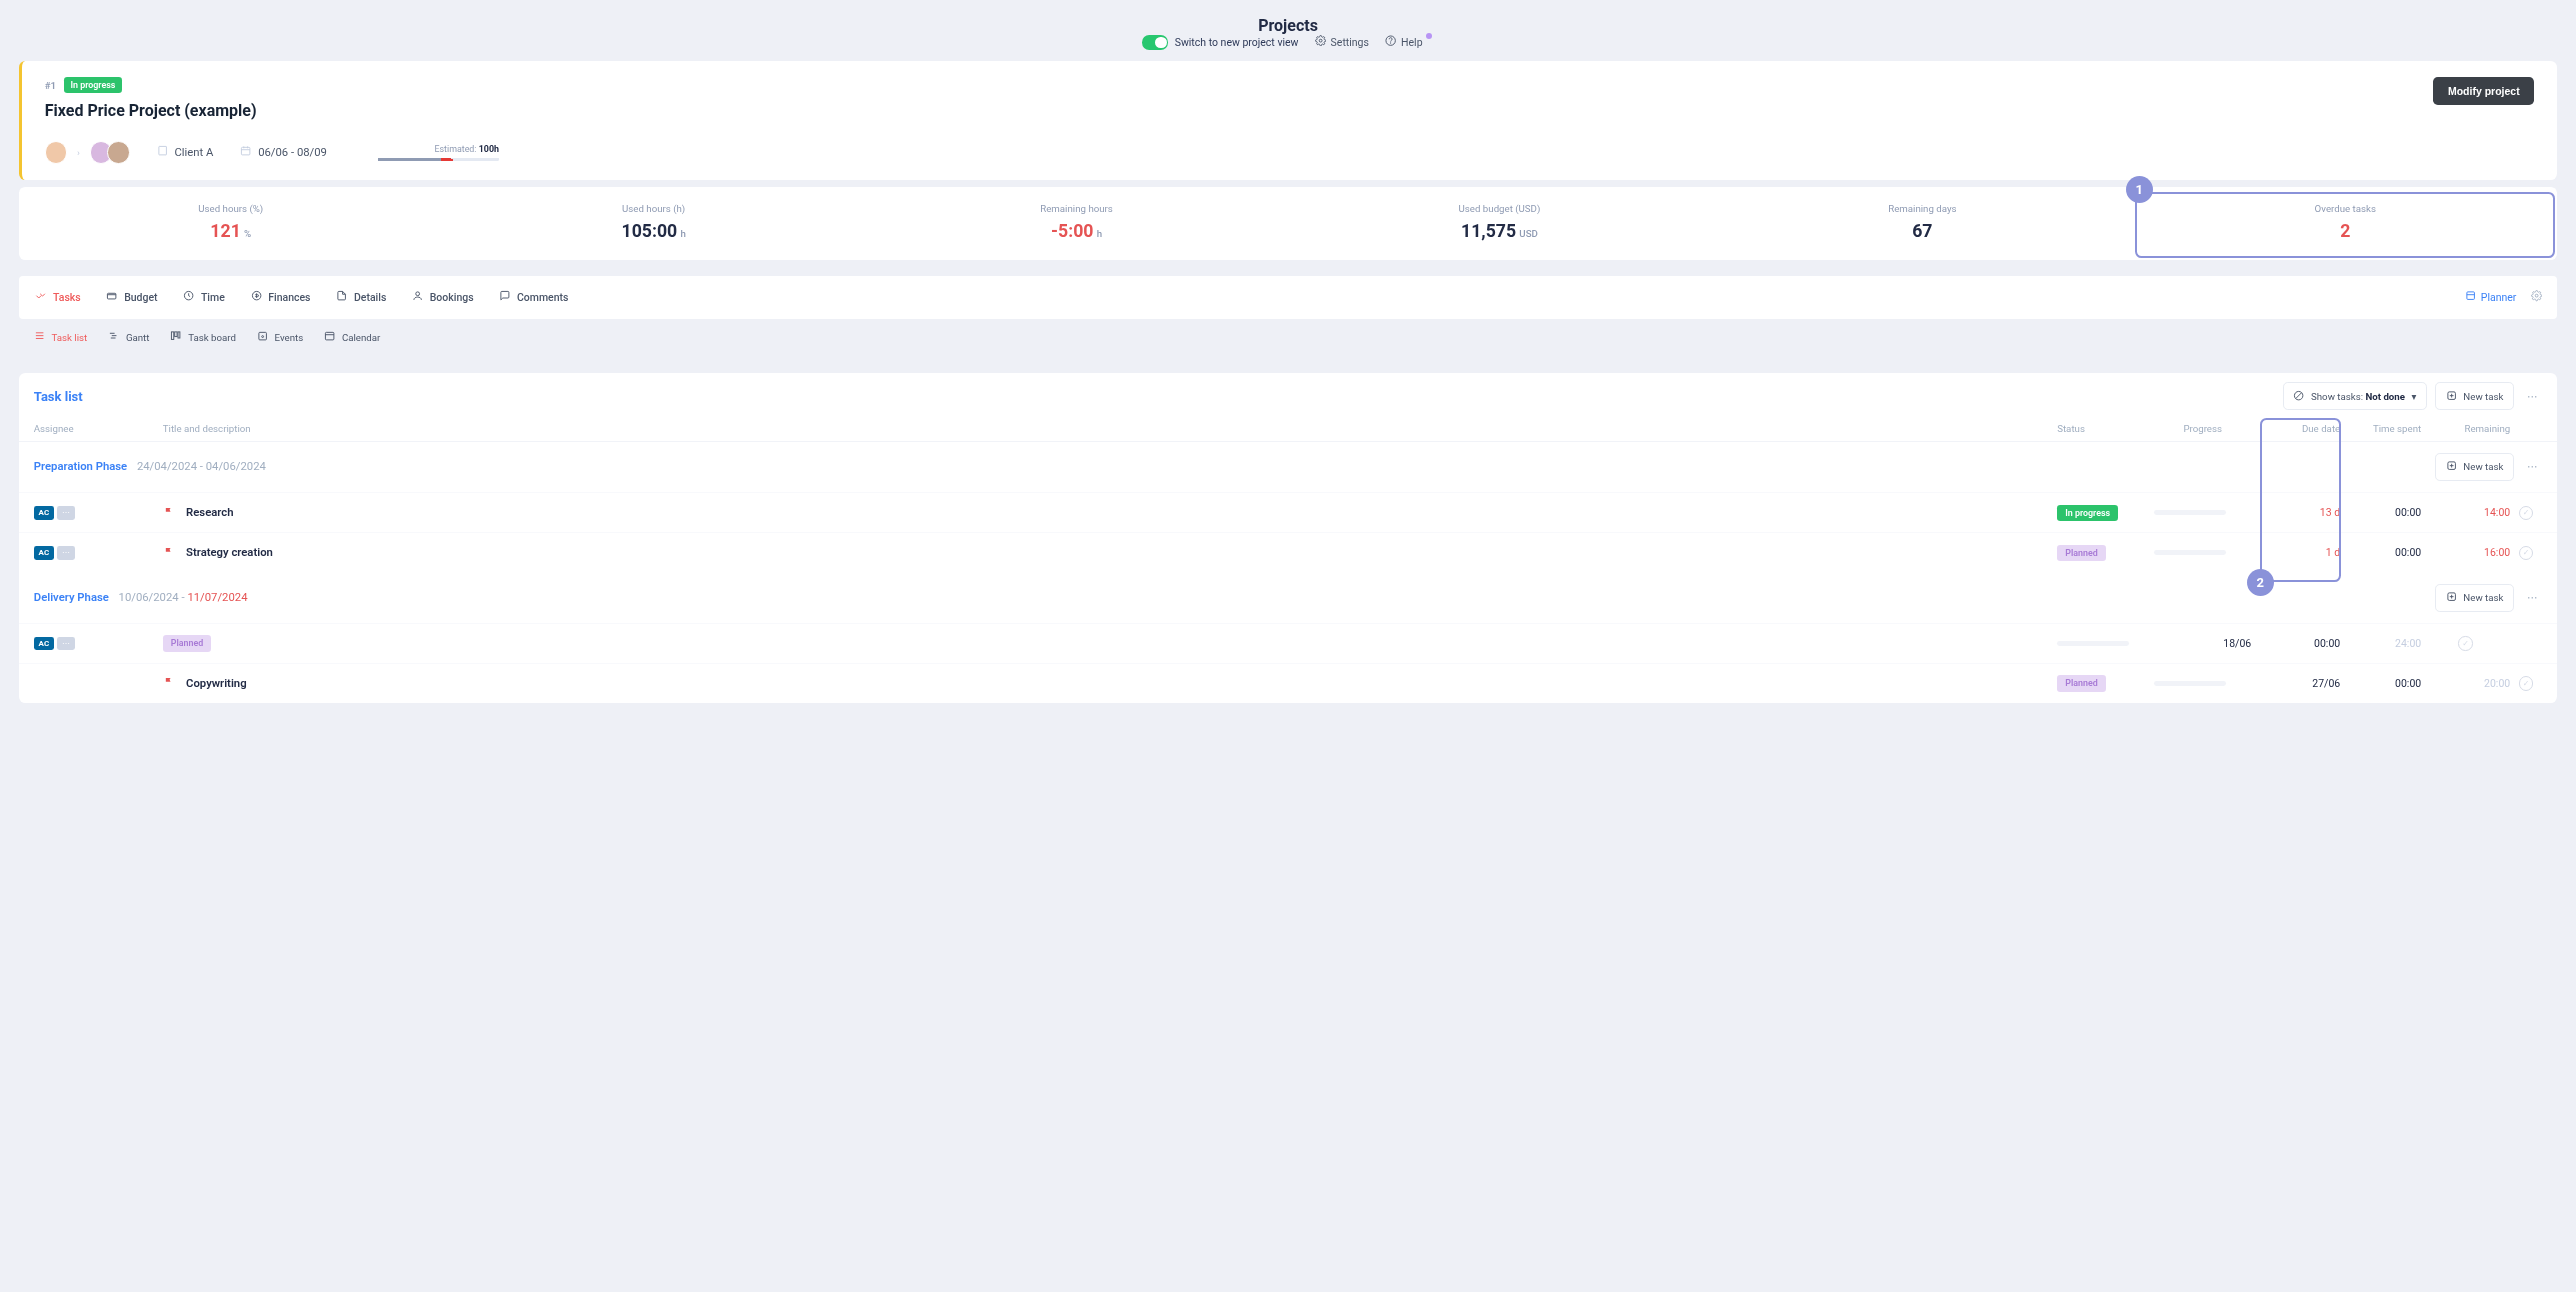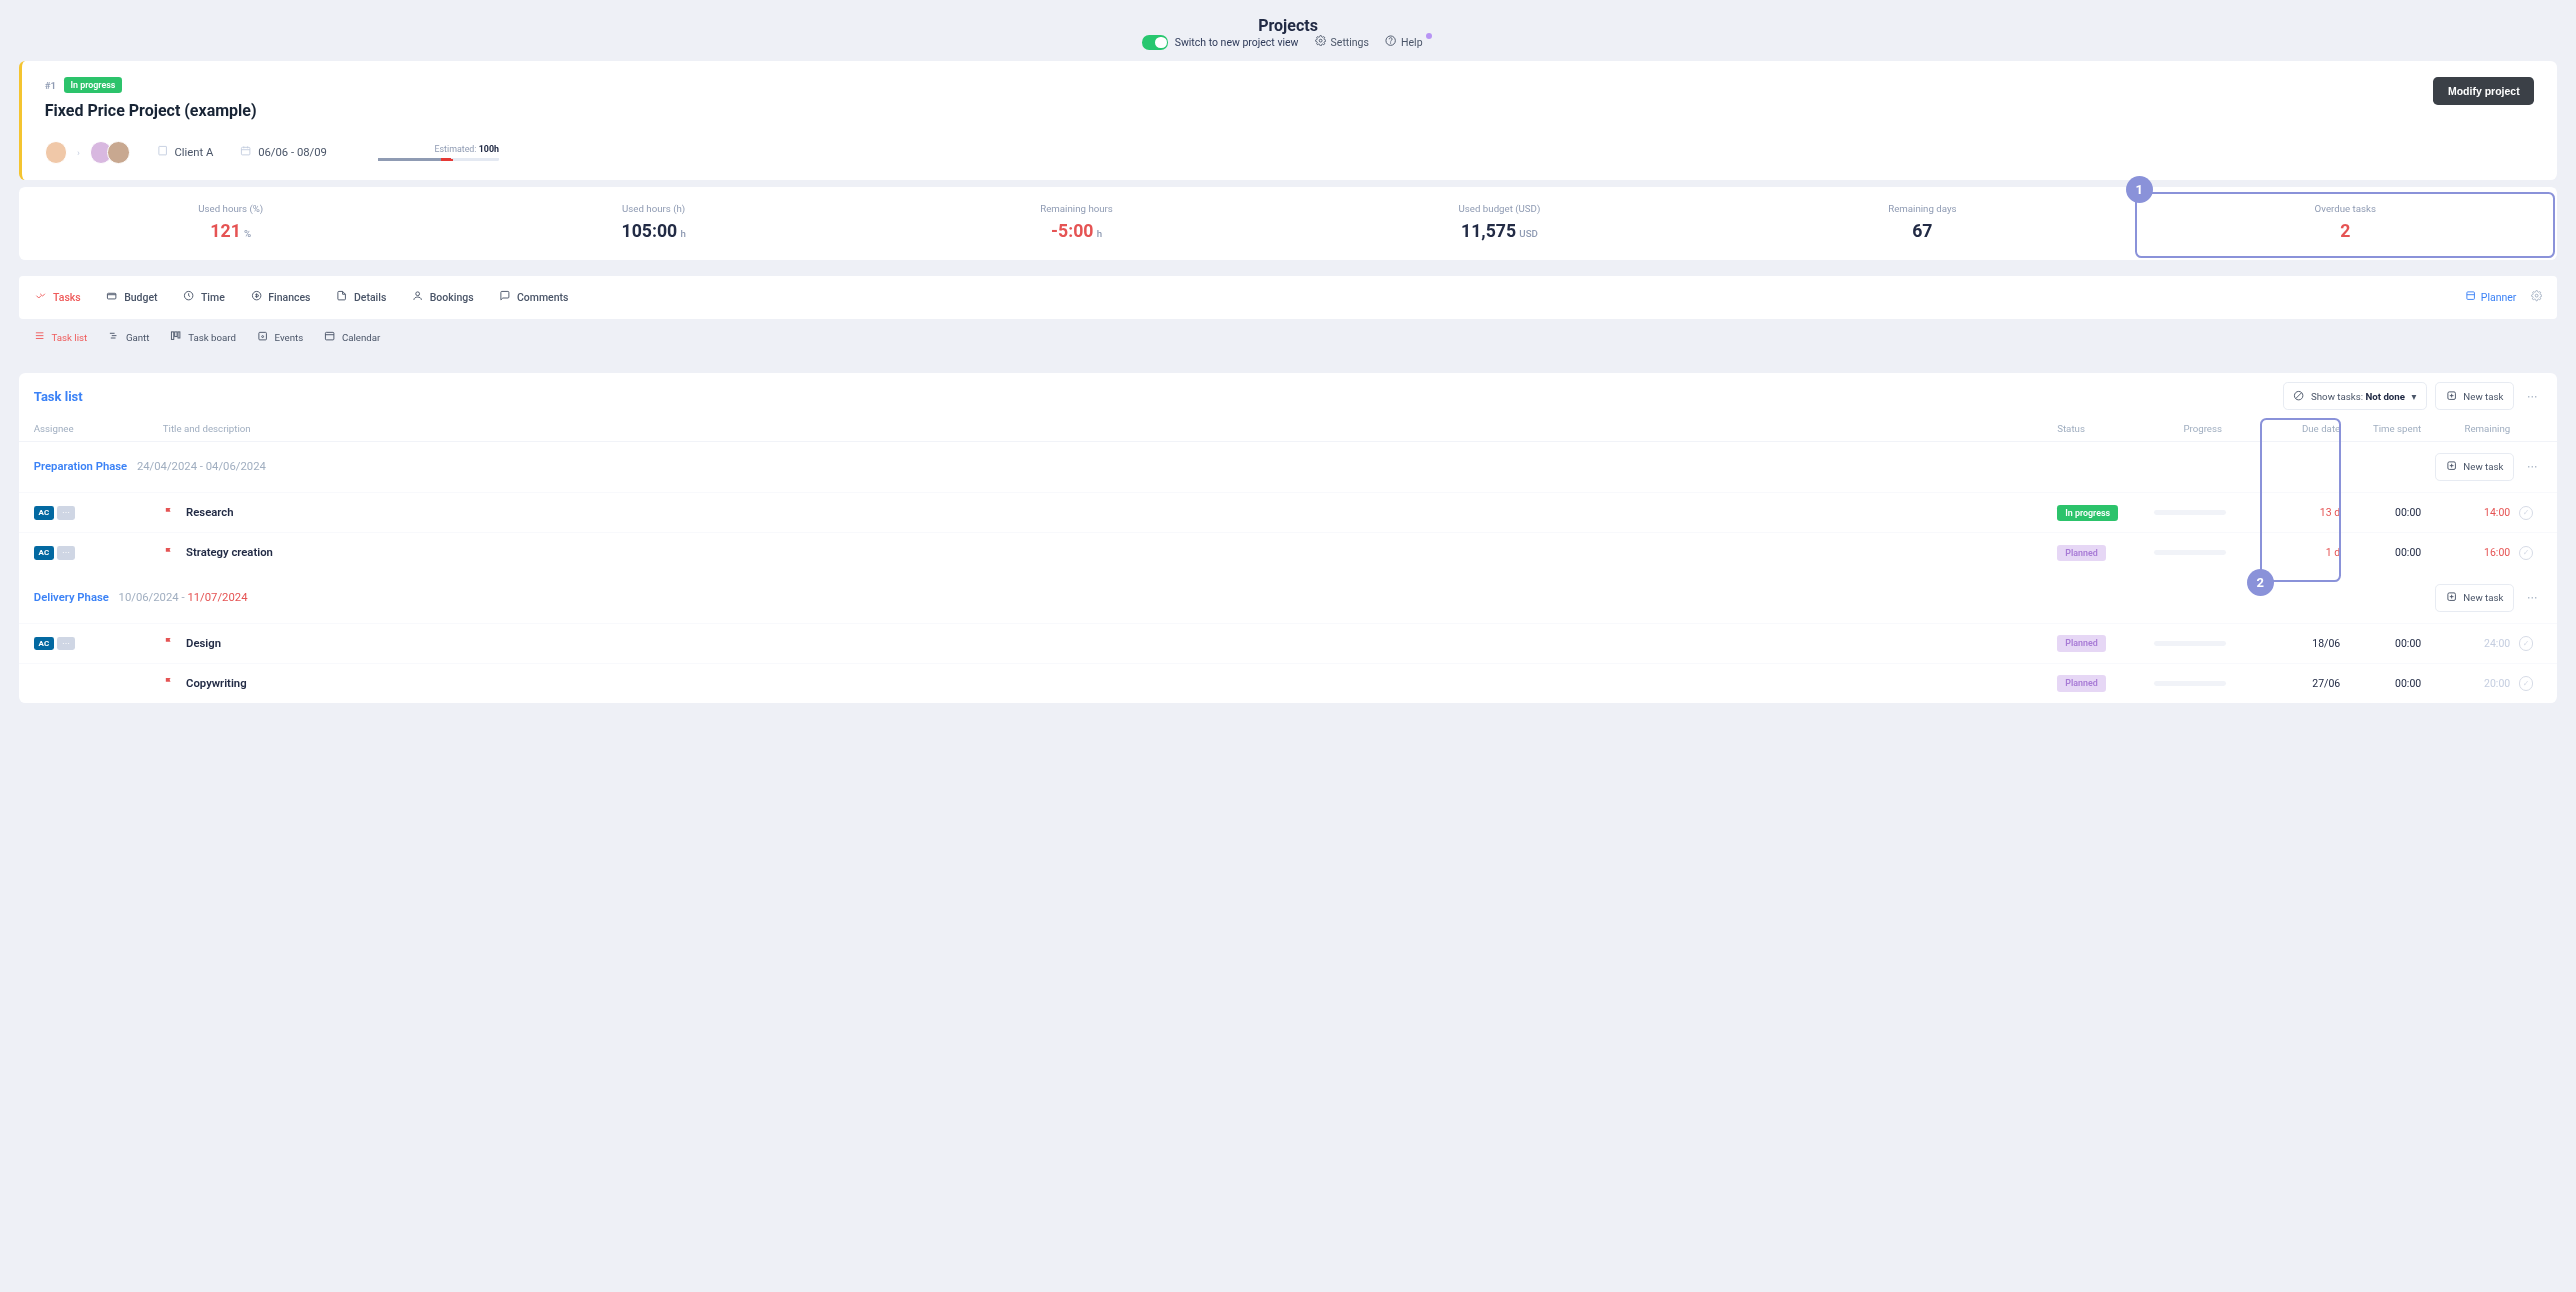--- a/index.html
+++ b/index.html
@@ -443,26 +443,20 @@
         </div>
         <span class="more-btn">⋯</span>
       </div>
     </div>
 
     <div class="task-row">
       <div class="assignee-cell">
         <span class="ac-chip">AC</span>
         <span class="dots-chip">⋯</span>
       </div>
-      <div class="title-cell">
-        <span class="check-icon"><svg class="icon" viewBox="0 0 24 24" fill="currentColor">
-              <path d="M6 3v18M6 4h10l-2 4 2 4H6"></path>
-            </svg></span>
-        <span>Design</span>
-      </div>
       <div class="status-cell"><span class="pill planned">Planned</span></div>
       <div class="prog-cell">
           <div class="pbar"></div>
         </div>
       <div class="due-cell">18/06</div>
       <div class="time-cell">00:00</div>
       <div class="rem-cell grey">24:00</div>
       <div class="done-cell"><span class="circle-check">✓</span></div>
     </div>
 

